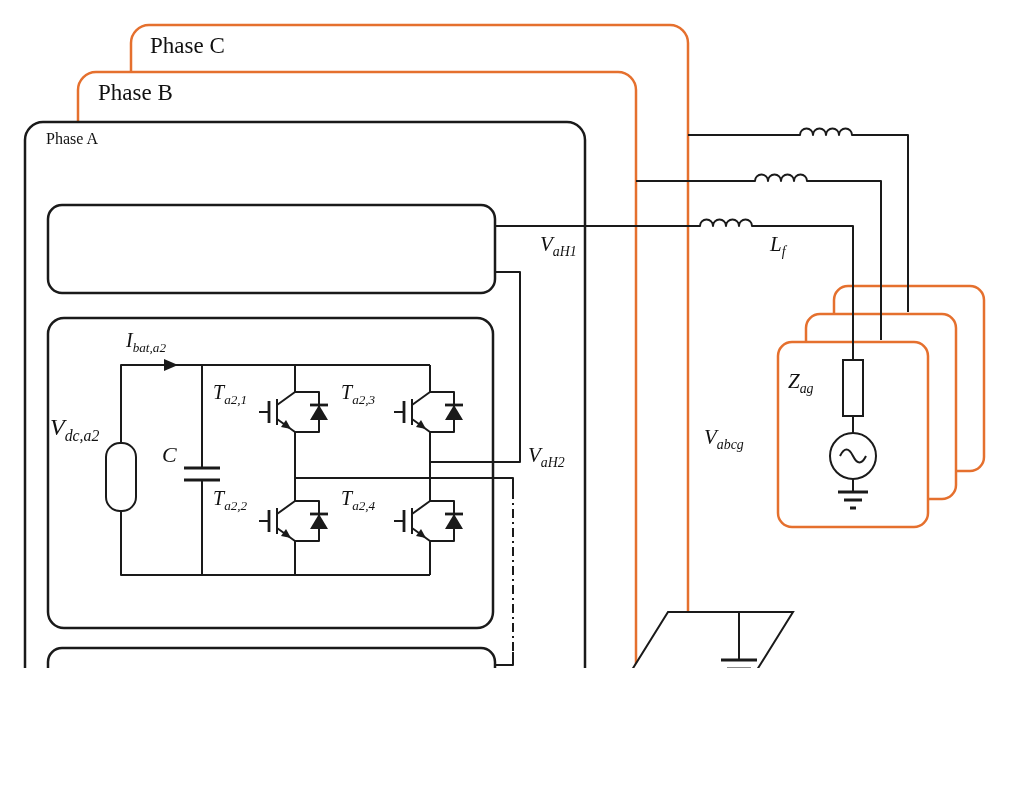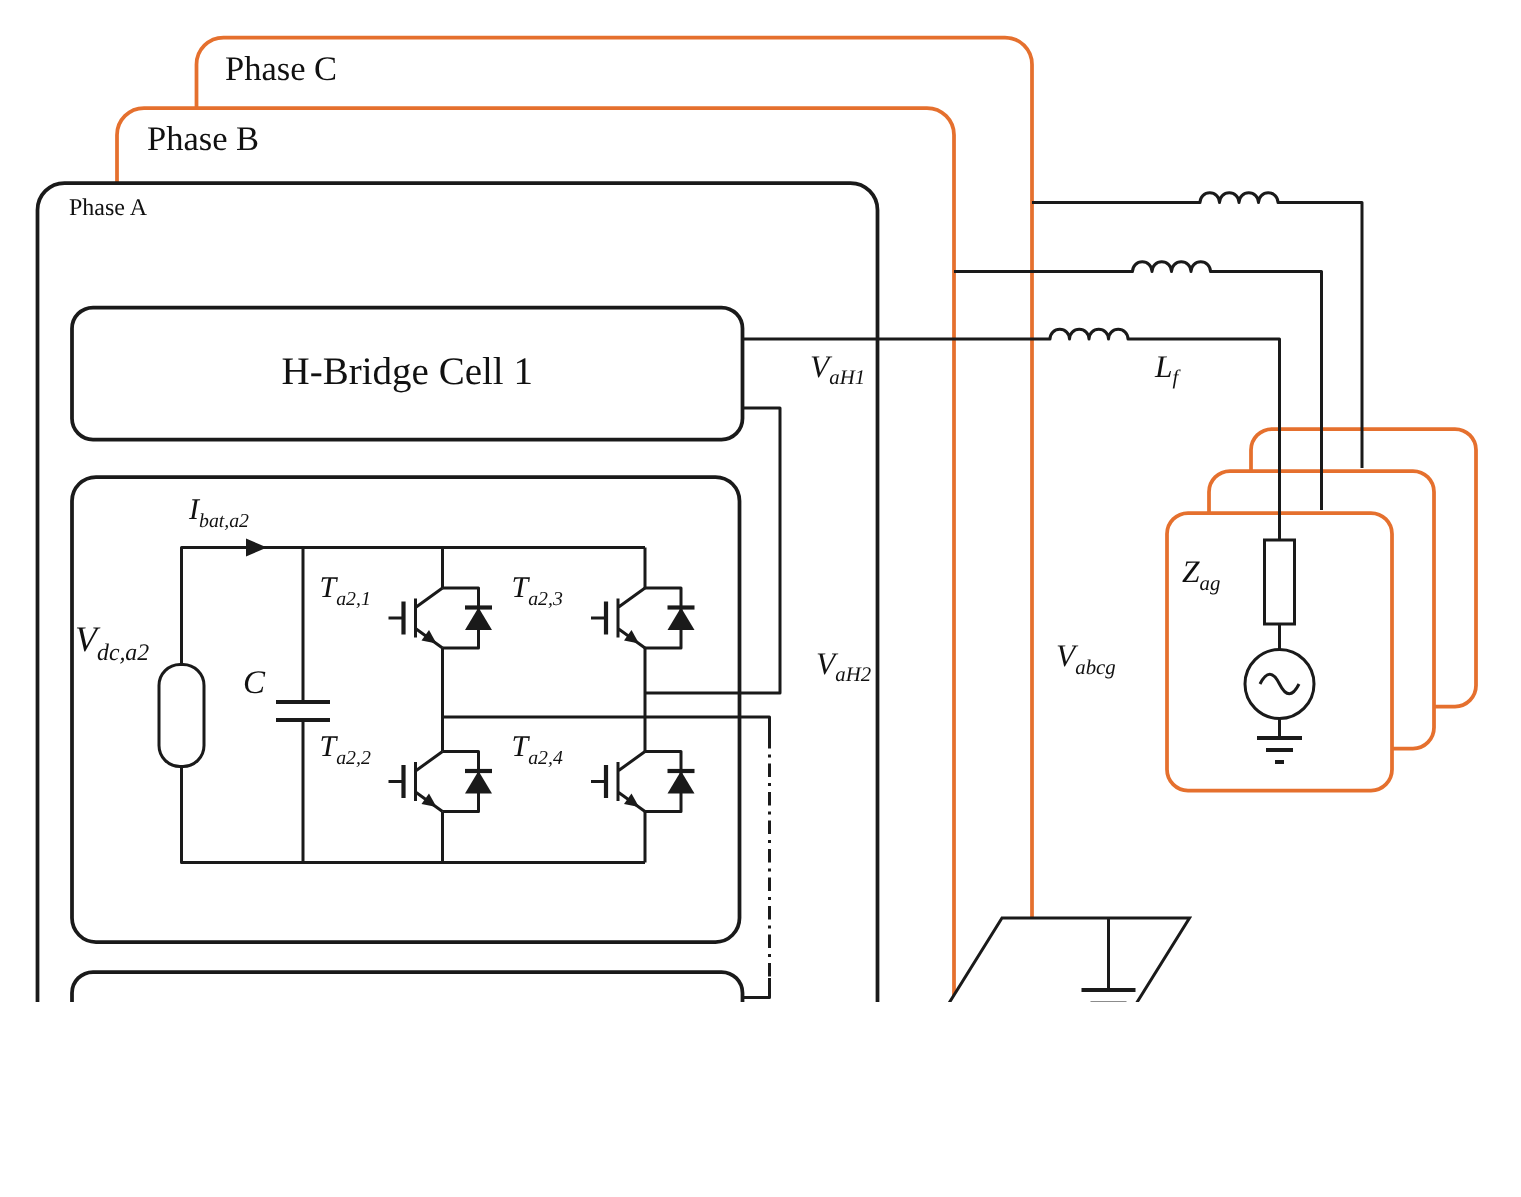--- a/index.html
+++ b/index.html
@@ -105,25 +105,24 @@
     <path class="w" d="M430 501 H454 V541 H430"></path>
     <polygon class="blk" points="445,529 463,529 454,514"></polygon>
     <path class="w3" d="M445 514 H463"></path>
   </g>
 </svg>
 
 <div class="lbl" style="left:150px;top:33px;font-size:23px;">Phase C</div>
 <div class="lbl" style="left:98px;top:80px;font-size:23px;">Phase B</div>
 <div class="lbl" style="left:46px;top:130px;font-size:16px;text-align:center;">Phase A</div>
 
-<div class="lbl ctr" style="left:48px;top:234px;width:447px;font-size:26px;">H-Bridge Cell 1</div>
 
 <div class="lbl it" style="left:540px;top:233px;font-size:21px;"><span>V</span><sub>aH1</sub></div>
 <div class="lbl it" style="left:726px;top:233px;font-size:21px;margin-left:44px;"><span>L</span><sub>f</sub></div>
-<div class="lbl it" style="left:528px;top:431px;font-size:21px;margin-left:16px;"><span>V</span><sub>aH2</sub></div>
+<div class="lbl it" style="left:528px;top:444px;font-size:21px;"><span>V</span><sub>aH2</sub></div>
 <div class="lbl it" style="left:516px;top:673px;font-size:21px;"><span>V</span><sub>aHn</sub></div>
 
 <div class="lbl it" style="left:50px;top:414px;font-size:24px;"><span>V</span><sub>dc,a2</sub></div>
 <div class="lbl it" style="left:126px;top:329px;font-size:20px;"><span>I</span><sub>bat,a2</sub></div>
 <div class="lbl it" style="left:162px;top:443px;font-size:22px;"><span>C</span></div>
 
 <div class="lbl it" style="left:213px;top:381px;font-size:20px;"><span>T</span><sub>a2,1</sub></div>
 <div class="lbl it" style="left:341px;top:381px;font-size:20px;"><span>T</span><sub>a2,3</sub></div>
 <div class="lbl it" style="left:213px;top:487px;font-size:20px;"><span>T</span><sub>a2,2</sub></div>
 <div class="lbl it" style="left:341px;top:487px;font-size:20px;"><span>T</span><sub>a2,4</sub></div>

